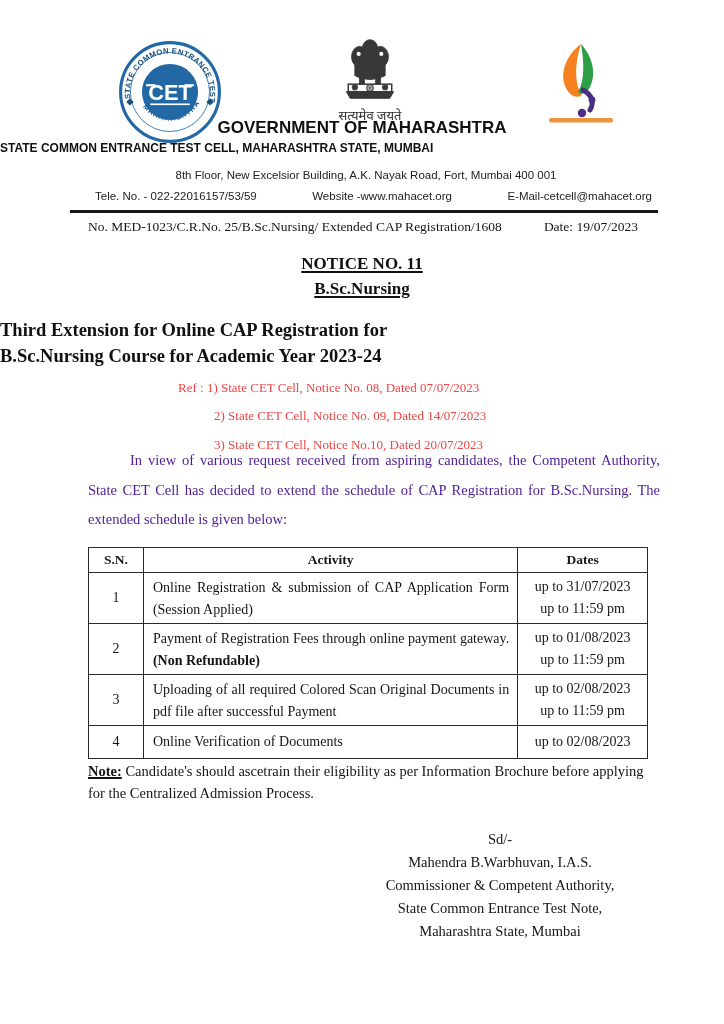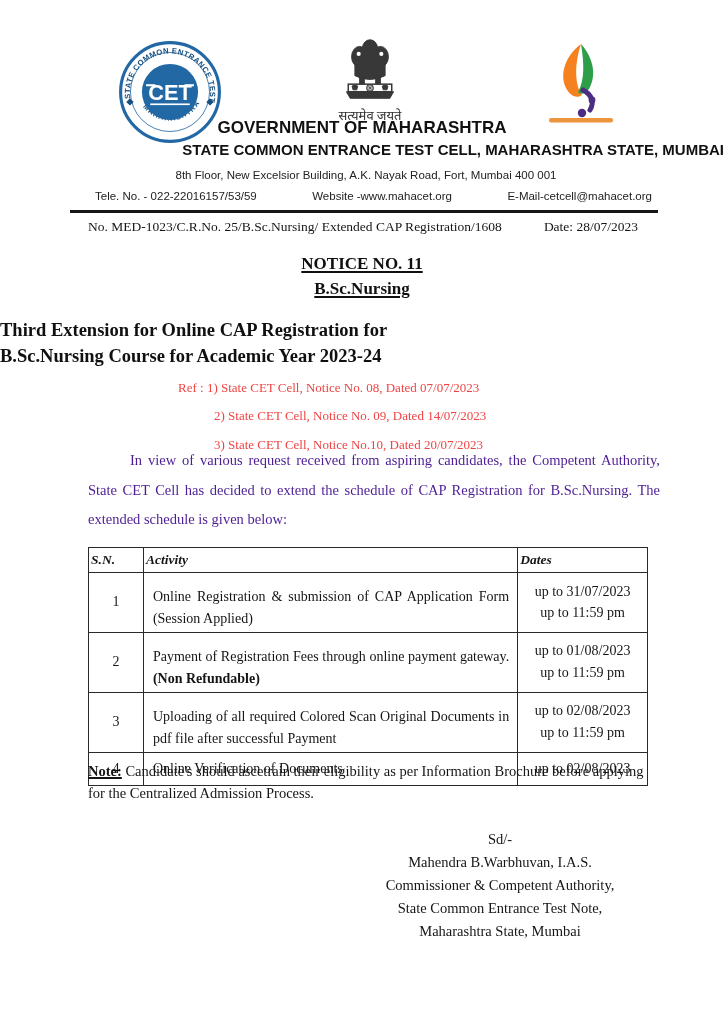--- a/index.html
+++ b/index.html
@@ -9,43 +9,43 @@
 
   
   .sans { font-family:"Liberation Sans","DejaVu Sans",sans-serif; }
 
   .logo-left   { position:absolute; left:118px; top:40px; width:104px; height:104px; }
   .emblem-wrap { position:absolute; left:330px; top:36px; width:80px; height:84px; text-align:center; }
   .emblem-motto{ font-family:Liberation Serif, serif; font-size:13px; color:#2e2e2e; margin-top:-2px; }
   .logo-right  { position:absolute; left:537px; top:40px; width:88px; height:84px; }
 
   .gov-title  { position:absolute; top:118px; left:0; right:0; text-align:center; font-size:17px; font-weight:bold; color:#111; }
-  .cell-title { position:absolute; top:141px; left:0; right:0; text-align:right; font-size:15px; font-weight:bold; color:#111; }
+  .cell-title { position:absolute; top:141px; left:0; right:0; text-align:left; font-size:12px; font-weight:bold; color:#111; }
   .addr-line  { position:absolute; top:169px; left:0; right:0; text-align:center; font-size:11.5px; color:#222;padding-left:8px; }
   .contact-row{ position:absolute; top:190px; left:95px; right:72px; display:flex; justify-content:space-between; font-size:11.5px; color:#222; }
 
   .rule-thick { position:absolute; top:210px; left:70px; right:66px; height:3px; background:#161616; }
 
   .ref-row { position:absolute; top:219px; left:88px; right:86px; display:flex; justify-content:space-between; font-size:13.5px; color:#151515; }
 
   .notice-heading { position:absolute; top:252px; left:0; right:0; text-align:center; font-size:17px; font-weight:bold; line-height:1.45; color:#101010; }
   .notice-heading .u { text-decoration:underline; text-decoration-thickness:1.5px; text-underline-offset:2px; }
 
   .doc-title { position:absolute; top:317px; left:0; right:0; text-align:left; font-size:18.5px; font-weight:bold; line-height:1.42; color:#101010; }
 
   .ref-list { position:absolute; top:377px; left:178px; font-size:13px; line-height:1.72; color:#ef4444; }
   .ref-list .indent { padding-left:36px;margin-top:6px; }
 
   .body-par { position:absolute; top:446px; left:88px; width:572px; font-size:14.5px; line-height:2.05; text-align:justify; text-indent:42px; color:#4c1d95; }
 
   table.schedule { position:absolute; top:547px; left:88px; width:560px; border-collapse:collapse; color:#151515; }
   table.schedule th, table.schedule td { border:1.6px solid #2a2a2a; }
-  table.schedule th { font-size:13.5px; font-weight:bold; text-align:left; padding:4px 2px;font-style:italic; }
+  table.schedule th { font-size:13.5px; font-weight:bold; text-align:center; padding:4px 2px; }
   td.sn    { width:55px;  text-align:center; font-size:14px; vertical-align:middle; }
-  td.act   { width:375px; font-size:14px; line-height:1.57; padding:13px 8px 2px 9px; text-align:justify; vertical-align:middle; }
+  td.act   { width:375px; font-size:14px; line-height:1.57; padding:4px 8px 2px 9px; text-align:justify; vertical-align:middle; }
   td.dates { width:130px; font-size:14px; line-height:1.57; text-align:center; vertical-align:middle; padding:2px 2px; }
   tr.short td { padding-top:5px; padding-bottom:5px; }
 
   .note-block { position:absolute; top:760px; left:88px; width:574px; font-size:14.5px; line-height:1.55; color:#151515; }
   .note-block .nl { font-weight:bold; text-decoration:underline; text-decoration-thickness:1.5px; }
 
   .sig-block { position:absolute; top:828px; left:300px; width:400px; text-align:center; font-size:14.5px; line-height:1.58; color:#151515; }
 </style>
 </head>
 <body>
@@ -115,21 +115,21 @@
   <div class="contact-row sans">
     <span>Tele. No. - 022-22016157/53/59</span>
     <span>Website -www.mahacet.org</span>
     <span>E-Mail-cetcell@mahacet.org</span>
   </div>
 
   <div class="rule-thick"></div>
 
   <div class="ref-row">
     <span>No. MED-1023/C.R.No. 25/B.Sc.Nursing/ Extended CAP Registration/1608</span>
-    <span>Date: 28/07/2023</span>
+    <span>Date: 19/07/2023</span>
   </div>
 
   <div class="notice-heading">
     <div class="u">NOTICE NO. 11</div>
     <div class="u">B.Sc.Nursing</div>
   </div>
 
   <div class="doc-title">
     <div>Third Extension for Online CAP Registration for</div>
     <div>B.Sc.Nursing Course for Academic Year 2023-24</div>

